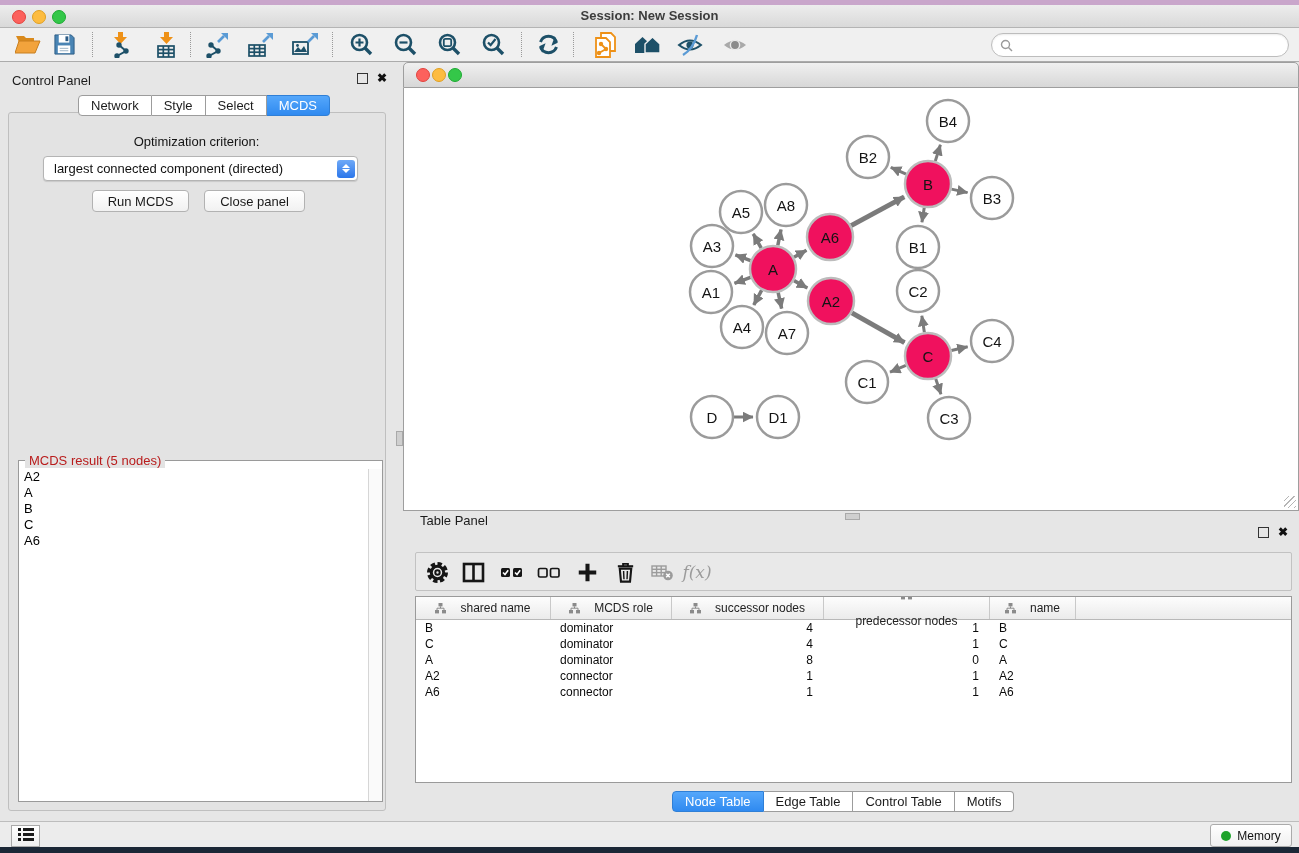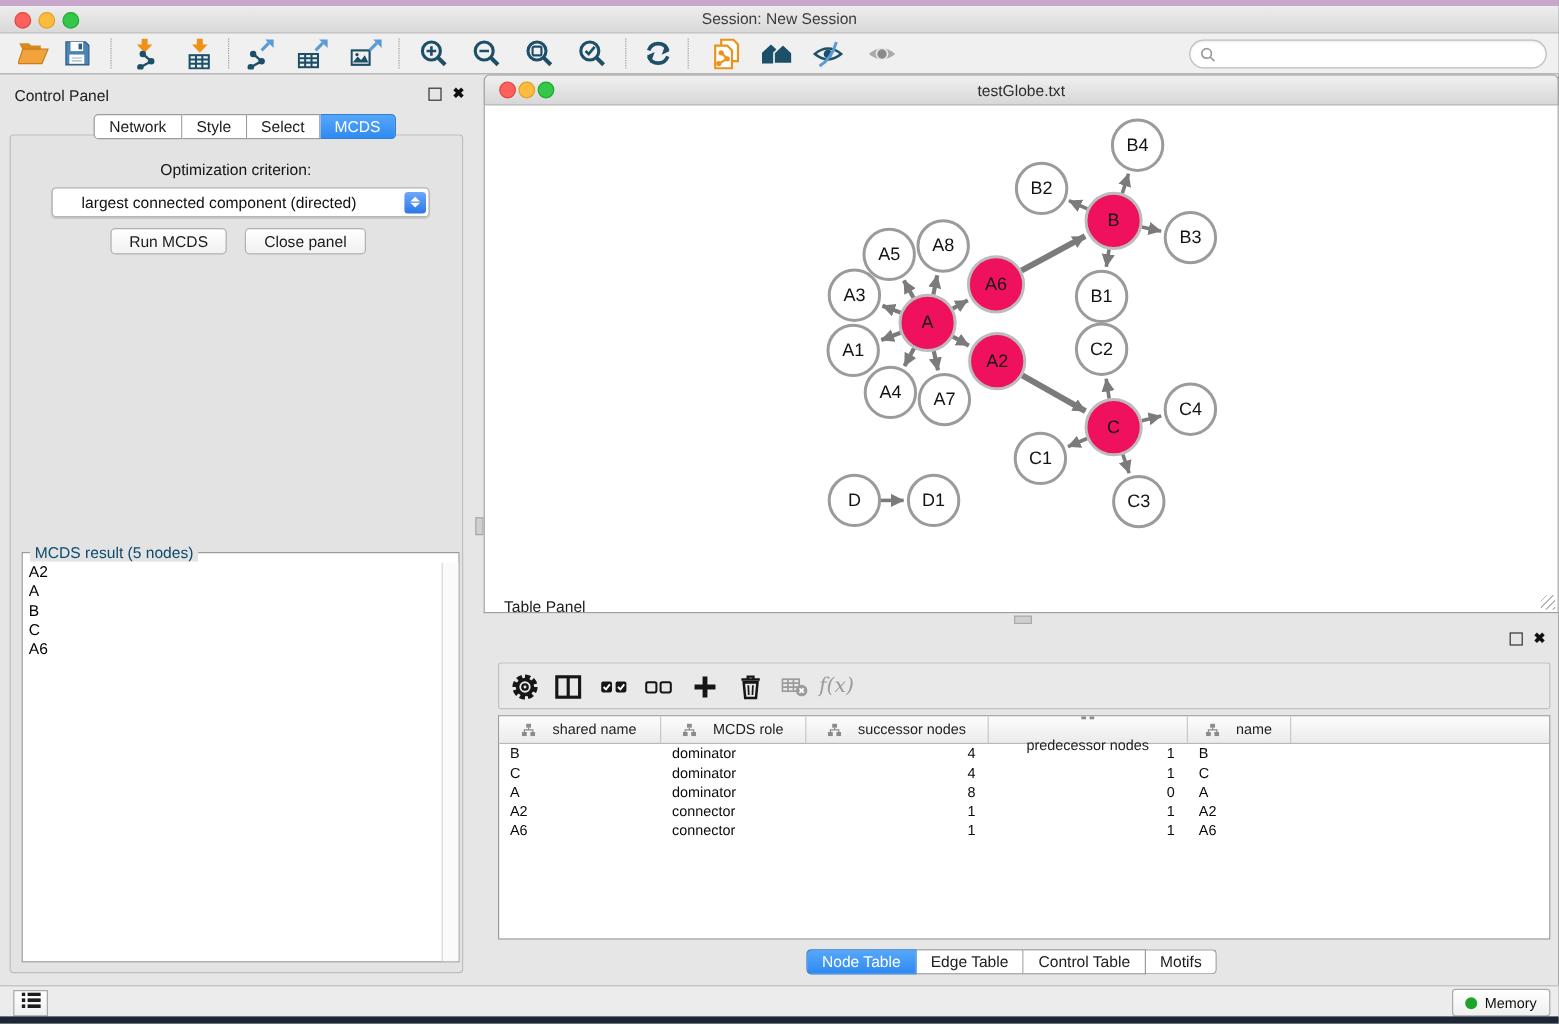--- a/index.html
+++ b/index.html
@@ -4,21 +4,21 @@
 <style>
   html,body{margin:0;padding:0;background:#333;}
   .app{position:relative;width:1299px;height:853px;font-family:"Liberation Sans",sans-serif;
        background:#e6e6e6;overflow:hidden;-webkit-font-smoothing:antialiased;}
   .abs{position:absolute;}
   
   .strip-top{left:0;top:0;width:1299px;height:5px;background:#c9a6cb;}
   .strip-bottom{left:0;top:847px;width:1299px;height:6px;background:#1b2736;}
   
   .titlebar{left:0;top:5px;width:1299px;height:22px;background:linear-gradient(#ededed,#d9d9d9);
-            border-bottom:1px solid #b4b4b4;}
+            border-bottom:1px solid #b4b4b4;font-weight:bold;}
   .titlebar .title{position:absolute;left:0;right:0;top:3px;text-align:center;font-size:13px;color:#3c3c3c;}
   .tl{position:absolute;width:12px;height:12px;border-radius:50%;top:5px;}
   .tl.red{background:#fc615d;border:1px solid #e2443e;}
   .tl.yellow{background:#fdbc40;border:1px solid #dfa023;}
   .tl.green{background:#34c749;border:1px solid #1eaa33;}
   
   .toolbar{left:0;top:28px;width:1299px;height:33px;background:#f0f0f0;border-bottom:1px solid #ababab;}
   .tb-btn{position:absolute;top:2px;width:34px;height:29px;display:flex;align-items:center;justify-content:center;cursor:default;}
   .tb-sep{position:absolute;top:4px;width:0;height:25px;border-left:1px dotted #9a9a9a;}
   .searchbox{position:absolute;right:10px;top:5px;width:296px;height:22px;background:#fff;border:1px solid #bdbdbd;
@@ -40,21 +40,21 @@
   .btn{background:linear-gradient(#ffffff,#f1f1f1);border:1px solid #b2b2b2;border-radius:4px;font-size:13px;
        color:#1a1a1a;height:22px;display:inline-flex;align-items:center;justify-content:center;}
   .dropdown{background:#fff;border:1px solid #b4b4b4;border-radius:4px;height:23px;display:flex;align-items:center;
             box-shadow:0 1px 1px rgba(0,0,0,.12);font-size:13px;color:#111;}
   .dd-step{margin-left:auto;margin-right:2px;width:18px;height:18px;border-radius:3px;
            background:linear-gradient(#6fa9f7,#2b76ea);display:flex;flex-direction:column;align-items:center;justify-content:center;gap:1px;}
   .caret{width:0;height:0;border-left:4px solid transparent;border-right:4px solid transparent;}
   .caret.up{border-bottom:4px solid #fff;}
   .caret.down{border-top:4px solid #fff;}
   .fieldset{border:1px solid #9a9a9a;background:#fff;}
-  .legend{position:absolute;top:-8px;left:6px;background:#e3e3e3;padding:0 4px;font-size:13px;color:#0c4a6e;}
+  .legend{position:absolute;top:-8px;left:6px;background:#e3e3e3;padding:0 4px;font-size:13px;color:#b91c1c;}
   .mcds-item{font-size:13px;color:#000;height:16px;line-height:16px;padding-left:4px;}
   .list-scroll{position:absolute;top:0;right:0;bottom:0;width:13px;background:#fafafa;border-left:1px solid #d6d6d6;}
   
   .net-titlebar{left:403px;top:62px;width:896px;height:26px;background:linear-gradient(#f0f0f0,#d7d7d7);
                 border:1px solid #9e9e9e;border-radius:5px 5px 0 0;box-sizing:border-box;}
   .net-canvas{left:403px;top:88px;width:896px;height:423px;background:#fff;border:1px solid #9e9e9e;
               border-top:none;box-sizing:border-box;}
   .grip{position:absolute;right:2px;bottom:2px;width:12px;height:12px;
         background:repeating-linear-gradient(135deg,transparent 0 3px,#b5b5b5 3px 4px);}
   .divider-dot{background:#cfcfcf;border:1px solid #a9a9a9;}
@@ -298,21 +298,21 @@
   <div class="abs" style="left:78px;top:95px" id="ctl-tabs">
       <div class="tabs-row">
         <div class="tab first">Network</div>
         <div class="tab">Style</div>
         <div class="tab">Select</div>
         <div class="tab last active">MCDS</div>
       </div>
     </div>
   <div class="abs" style="left:8px;top:134px;width:377px;text-align:center;font-size:13px;color:#141414">Optimization criterion:</div>
   <div class="abs dropdown" style="left:43px;top:156px;width:313px">
-    <span style="padding-left:24px">largest connected component (directed)</span>
+    <span style="padding-left:10px">largest connected component (directed)</span>
     <span class="dd-step">
       <span class="caret up"></span>
         <span class="caret down"></span>
     </span>
   </div>
   <button class="btn abs" style="left:92px;top:190px;width:97px">Run MCDS</button>
   <button class="btn abs" style="left:204px;top:190px;width:101px">Close panel</button>
 
   <div class="abs fieldset" style="left:18px;top:460px;width:363px;height:340px">
     <span class="legend">MCDS result (5 nodes)</span>
@@ -326,21 +326,20 @@
     <div class="list-scroll" style="top:8px"></div>
   </div>
 
   <div class="abs divider-dot" style="left:396px;top:431px;width:5px;height:13px"></div>
   <div class="abs divider-dot" style="left:845px;top:513px;width:13px;height:5px"></div>
 
   <div class="abs net-titlebar">
     <span class="tl red" style="left:12px"></span>
     <span class="tl yellow" style="left:28px"></span>
     <span class="tl green" style="left:44px"></span>
-    <div style="position:absolute;left:0;right:0;top:5px;text-align:center;font-size:13px;color:#2e2e2e">testGlobe.txt</div>
   </div>
   <div class="abs net-canvas">
     <svg id="graph-svg" width="894" height="421">
         <defs>
           <marker id="arr" markerWidth="12" markerHeight="12" refX="10.5" refY="5.5" orient="auto" markerUnits="userSpaceOnUse">
             <path d="M0,0 L11,5.5 L0,11 z" fill="#7b7b7b"></path>
           </marker>
         </defs>
         <line x1="357.25116583901666" y1="160.07238915074845" x2="349.238368917691" y2="145.79959463463703" stroke="#7b7b7b" stroke-width="3.5" marker-end="url(#arr)"></line>
         <line x1="373.7774381829625" y1="157.48030433003072" x2="377.0235018927474" y2="141.49968298955133" stroke="#7b7b7b" stroke-width="3.5" marker-end="url(#arr)"></line>
@@ -442,21 +441,21 @@
           <text x="308" y="329" text-anchor="middle" dominant-baseline="central" font-size="15" fill="#141414" font-family="&quot;Liberation Sans&quot;,sans-serif">D</text>
         </g>
         <g>
           <circle cx="374" cy="329" r="21" fill="#ffffff" stroke="#9b9b9b" stroke-width="2.5"></circle>
           <text x="374" y="329" text-anchor="middle" dominant-baseline="central" font-size="15" fill="#141414" font-family="&quot;Liberation Sans&quot;,sans-serif">D1</text>
         </g>
       </svg>
     <div class="grip"></div>
   </div>
 
-  <div class="abs" style="left:420px;top:497px">
+  <div class="abs" style="left:420px;top:511px">
     <span class="panel-title">Table Panel</span>
   </div>
   <div class="win-ctl" style="left:1258px;top:527px">
     <span class="float-ico"></span>
     <span class="close-ico">✖</span>
   </div>
   <div class="abs tp-toolbar" id="table-toolbar">
       <div class="tp-btn" style="left: 5px;">
         <span style="display:flex">
           <svg width="25" height="25" viewBox="0 0 25 25">

